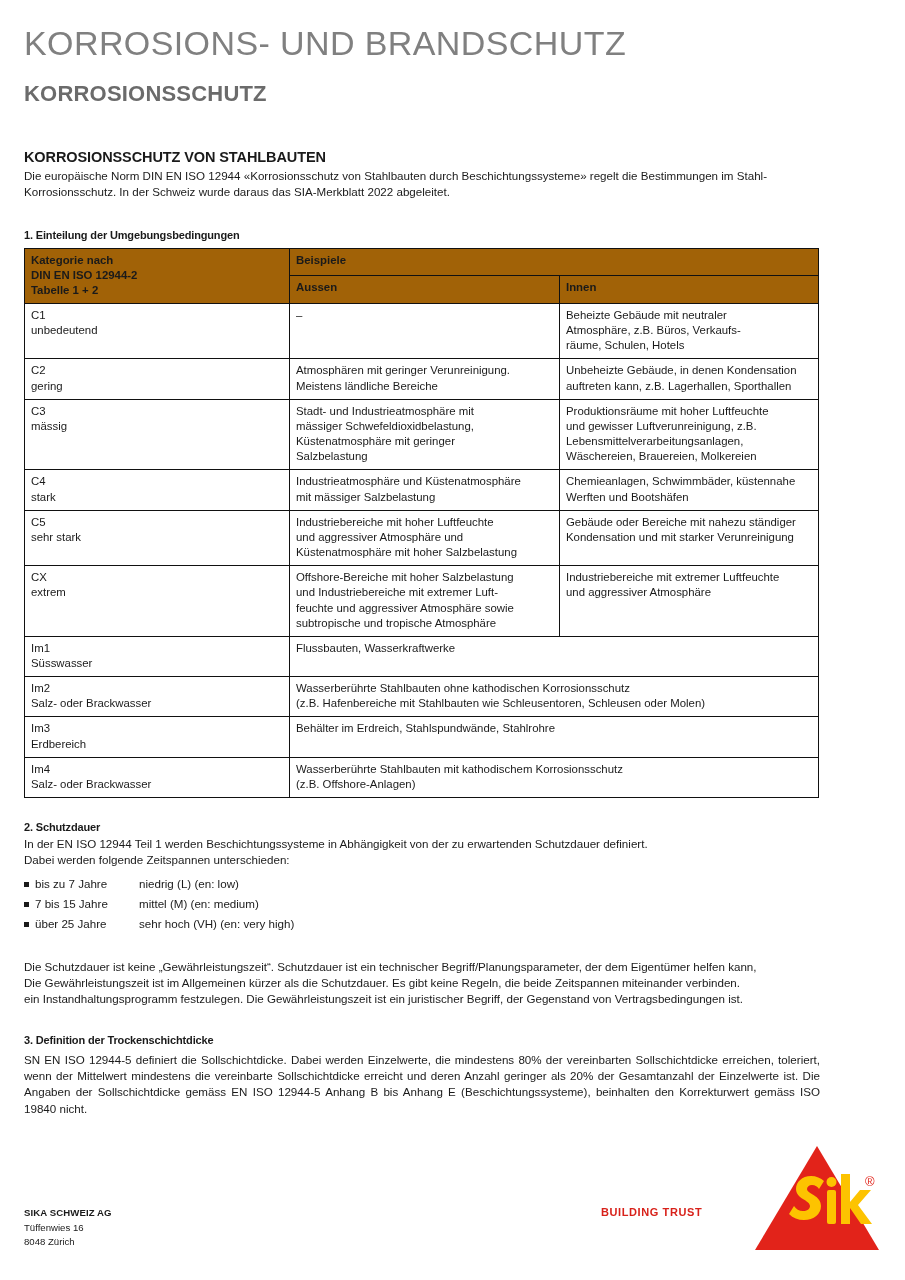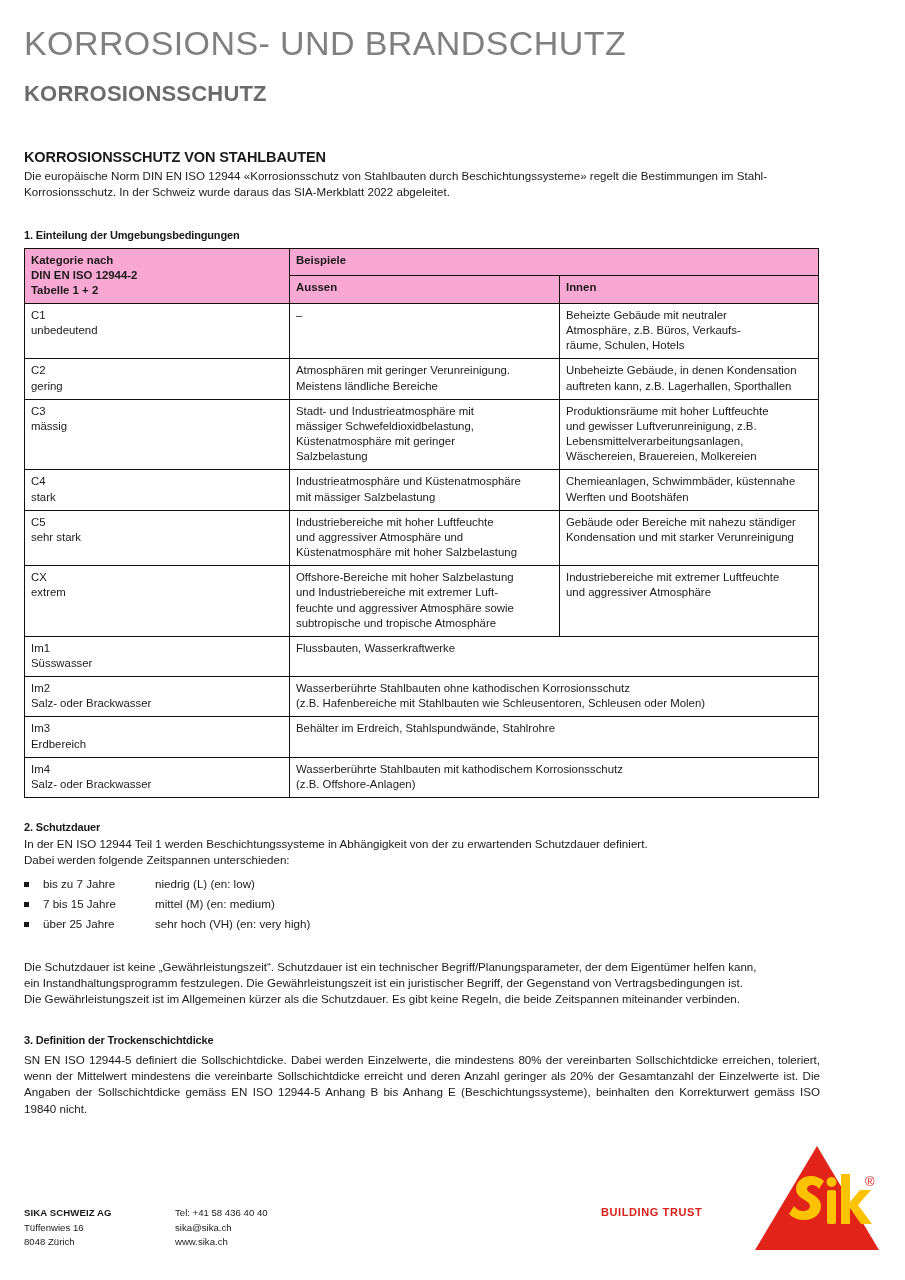--- a/index.html
+++ b/index.html
@@ -78,21 +78,21 @@
     line-height: 1.33;
   }
   table.cat td, table.cat th {
     border: 1px solid #111;
     padding: 4px 6px 5px 6px;
     vertical-align: top;
     text-align: left;
     font-weight: 400;
   }
   table.cat th {
-    background: #f9a8d4;
+    background: #a16207;
     font-weight: 700;
   }
   .col1 { width: 265px; }
   .col2 { width: 270px; }
   .col3 { width: 259px; }
   .cat-name { display:block; }
   .cat-desc { display:block; }
   .rowline { display:block; }
 
   
@@ -105,21 +105,20 @@
   ul.durations {
     list-style: none;
     margin: 6px 0 0 0;
     padding: 0;
     font-size: 11.6px;
   }
   ul.durations li {
     display: flex;
     align-items: baseline;
     line-height: 1.72;
-    gap: 8px;
   }
   .bullet {
     width: 5px; height: 5px;
     background: #1a1a1a;
     display:inline-block;
     margin-right: 6px;
     flex: 0 0 auto;
     position: relative;
     top: -1px;
   }
@@ -360,38 +359,33 @@
           <span class="dur-label">mittel (M) (en: medium)</span>
         </li>
         <li>
           <span class="bullet"></span>
           <span class="dur-range">über 25 Jahre</span>
           <span class="dur-label">sehr hoch (VH) (en: very high)</span>
         </li>
       </ul>
 
     <p class="para-block">Die Schutzdauer ist keine „Gewährleistungszeit“. Schutzdauer ist ein technischer Begriff/Planungsparameter, der dem Eigentümer helfen kann,</p>
+    <p class="para">Die Gewährleistungszeit ist im Allgemeinen kürzer als die Schutzdauer. Es gibt keine Regeln, die beide Zeitspannen miteinander verbinden.</p>
     <p class="para">ein Instandhaltungsprogramm festzulegen. Die Gewährleistungszeit ist ein juristischer Begriff, der Gegenstand von Vertragsbedingungen ist.</p>
-    <p class="para">Die Gewährleistungszeit ist im Allgemeinen kürzer als die Schutzdauer. Es gibt keine Regeln, die beide Zeitspannen miteinander verbinden.</p>
 
     <h3 class="h2 sec3">3. Definition der Trockenschichtdicke</h3>
     <p class="para-sec3">SN EN ISO 12944-5 definiert die Sollschichtdicke. Dabei werden Einzelwerte, die mindestens 80% der vereinbarten Sollschichtdicke erreichen, toleriert, wenn der Mittelwert mindestens die vereinbarte Sollschichtdicke erreicht und deren Anzahl geringer als 20% der Gesamtanzahl der Einzelwerte ist. Die Angaben der Sollschichtdicke gemäss EN ISO 12944-5 Anhang B bis Anhang E (Beschichtungssysteme), beinhalten den Korrekturwert gemäss ISO 19840 nicht.</p>
   </div>
 
   <div class="footer">
     <div class="addr">
       <div class="addr-col">
         <div><strong>SIKA SCHWEIZ AG</strong></div>
         <div>Tüffenwies 16</div>
         <div>8048 Zürich</div>
-      </div>
-      <div class="addr-col b">
-        <div>Tel: +41 58 436 40 40</div>
-        <div>sika@sika.ch</div>
-        <div>www.sika.ch</div>
       </div>
     </div>
 
     <div class="building-trust">BUILDING TRUST</div>
 
     <div class="logo">
       <svg width="128" height="112" viewBox="0 0 128 112" xmlns="http://www.w3.org/2000/svg" aria-label="Sika logo">
         <polygon points="64,4 126,108 2,108" fill="#e2231a"></polygon>
         <g fill="#fdc300">
           <path d="M58 34 c-9 0 -15 6 -15 13 c0 10 14 11 14 17 c0 3 -3 5 -7 5 c-4 0 -7 -2 -9 -5 l-5 8 c4 4 9 6 15 6 c10 0 17 -6 17 -14 c0 -11 -14 -12 -14 -17 c0 -2 2 -4 5 -4 c3 0 6 2 7 4 l5 -8 c-3 -3 -8 -5 -13 -5 z"></path>

